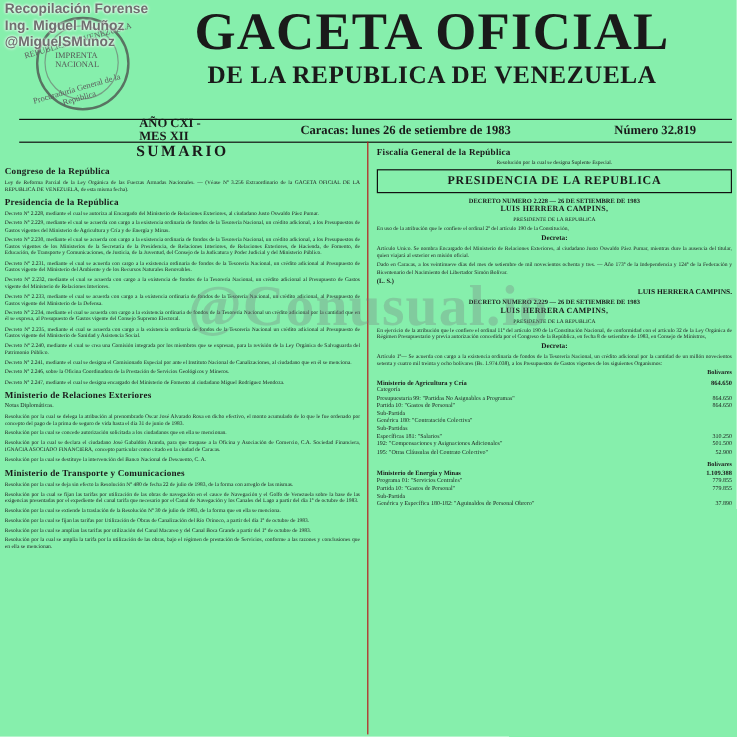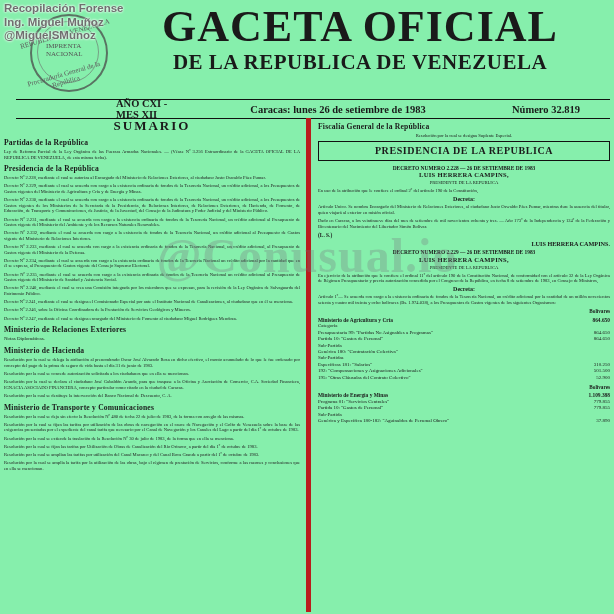--- a/index.html
+++ b/index.html
@@ -156,21 +156,21 @@
     position: absolute;
     top: 118px;
     left: 4px;
     right: 4px;
     bottom: 2px;
     display: flex;
   }
   .col-left {
     width: 296px;
     padding-right: 6px;
-    border-right: 5px solid #b91c1c;
+    border-right: 1px solid #b91c1c;
   }
   .col-right {
     flex: 1;
     padding-left: 7px;
   }
 
   .sumario-head {
     text-align: center;
     font-family: "Liberation Serif", serif;
     font-weight: bold;
@@ -318,41 +318,40 @@
     <div class="b1">AÑO CXI - MES XII</div>
     <div class="b2">Caracas: lunes 26 de setiembre de 1983</div>
     <div class="b3">Número 32.819</div>
   </div>
 
   <div class="columns">
 
     <div class="col-left">
       <div class="sumario-head">SUMARIO</div>
 
-      <div class="sect-head">Partidas de la República</div>
+      <div class="sect-head">Congreso de la República</div>
       <p class="para">Ley de Reforma Parcial de la Ley Orgánica de las Fuerzas Armadas Nacionales. — (Véase Nº 3.256 Extraordinario de la GACETA OFICIAL DE LA REPUBLICA DE VENEZUELA, de esta misma fecha).</p>
 
       <div class="sect-head">Presidencia de la República</div>
       <p class="para">Decreto Nº 2.228, mediante el cual se autoriza al Encargado del Ministerio de Relaciones Exteriores, al ciudadano Justo Oswaldo Páez Pumar.</p>
       <p class="para">Decreto Nº 2.229, mediante el cual se acuerda con cargo a la existencia ordinaria de fondos de la Tesorería Nacional, un crédito adicional, a los Presupuestos de Gastos vigentes del Ministerio de Agricultura y Cría y de Energía y Minas.</p>
       <p class="para">Decreto Nº 2.230, mediante el cual se acuerda con cargo a la existencia ordinaria de fondos de la Tesorería Nacional, un crédito adicional, a los Presupuestos de Gastos vigentes de los Ministerios de la Secretaría de la Presidencia, de Relaciones Interiores, de Relaciones Exteriores, de Hacienda, de Fomento, de Educación, de Transporte y Comunicaciones, de Justicia, de la Juventud, del Consejo de la Judicatura y Poder Judicial y del Ministerio Público.</p>
       <p class="para">Decreto Nº 2.231, mediante el cual se acuerda con cargo a la existencia ordinaria de fondos de la Tesorería Nacional, un crédito adicional al Presupuesto de Gastos vigente del Ministerio del Ambiente y de los Recursos Naturales Renovables.</p>
       <p class="para">Decreto Nº 2.232, mediante el cual se acuerda con cargo a la existencia de fondos de la Tesorería Nacional, un crédito adicional al Presupuesto de Gastos vigente del Ministerio de Relaciones Interiores.</p>
       <p class="para">Decreto Nº 2.233, mediante el cual se acuerda con cargo a la existencia ordinaria de fondos de la Tesorería Nacional, un crédito adicional, al Presupuesto de Gastos vigente del Ministerio de la Defensa.</p>
       <p class="para">Decreto Nº 2.234, mediante el cual se acuerda con cargo a la existencia ordinaria de fondos de la Tesorería Nacional un crédito adicional por la cantidad que en él se expresa, al Presupuesto de Gastos vigente del Consejo Supremo Electoral.</p>
       <p class="para">Decreto Nº 2.235, mediante el cual se acuerda con cargo a la existencia ordinaria de fondos de la Tesorería Nacional un crédito adicional al Presupuesto de Gastos vigente del Ministerio de Sanidad y Asistencia Social.</p>
       <p class="para">Decreto Nº 2.240, mediante el cual se crea una Comisión integrada por los miembros que se expresan, para la revisión de la Ley Orgánica de Salvaguarda del Patrimonio Público.</p>
       <p class="para">Decreto Nº 2.241, mediante el cual se designa el Comisionado Especial por ante el Instituto Nacional de Canalizaciones, al ciudadano que en él se menciona.</p>
       <p class="para">Decreto Nº 2.246, sobre la Oficina Coordinadora de la Prestación de Servicios Geológicos y Mineros.</p>
       <p class="para">Decreto Nº 2.247, mediante el cual se designa encargado del Ministerio de Fomento al ciudadano Miguel Rodríguez Mendoza.</p>
 
       <div class="sect-head">Ministerio de Relaciones Exteriores</div>
       <p class="note">Notas Diplomáticas.</p>
 
-      <div class="sect-head">Ministerio de Hacienda</div>
       <p class="para">Resolución por la cual se delega la atribución al prenombrado Oscar José Alvarado Rosa en dicho efectivo, el monto acumulado de lo que le fue ordenado por concepto del pago de la prima de seguro de vida hasta el día 31 de junio de 1983.</p>
       <p class="para">Resolución por la cual se concede autorización solicitada a los ciudadanos que en ella se mencionan.</p>
       <p class="para">Resolución por la cual se declara el ciudadano José Gabaldón Aranda, para que traspase a la Oficina y Asociación de Comercio, C.A. Sociedad Financiera, IGNACIA ASOCIADO FINANCIERA, concepto particular como citado en la ciudad de Caracas.</p>
       <p class="para">Resolución por la cual se destituye la intervención del Banco Nacional de Descuento, C. A.</p>
 
       <div class="sect-head">Ministerio de Transporte y Comunicaciones</div>
       <p class="para">Resolución por la cual se deja sin efecto la Resolución Nº 480 de fecha 22 de julio de 1983, de la forma con arreglo de las mismas.</p>
       <p class="para">Resolución por la cual se fijan las tarifas por utilización de las obras de navegación en el cauce de Navegación y el Golfo de Venezuela sobre la base de las exigencias presentadas por el expediente del canal tarifa que necesario por el Canal de Navegación y los Canales del Lago a partir del día 1º de octubre de 1983.</p>
       <p class="para">Resolución por la cual se extiende la traslación de la Resolución Nº 30 de julio de 1983, de la forma que en ella se menciona.</p>
       <p class="para">Resolución por la cual se fijan las tarifas por Utilización de Obras de Canalización del Río Orinoco, a partir del día 1º de octubre de 1983.</p>

